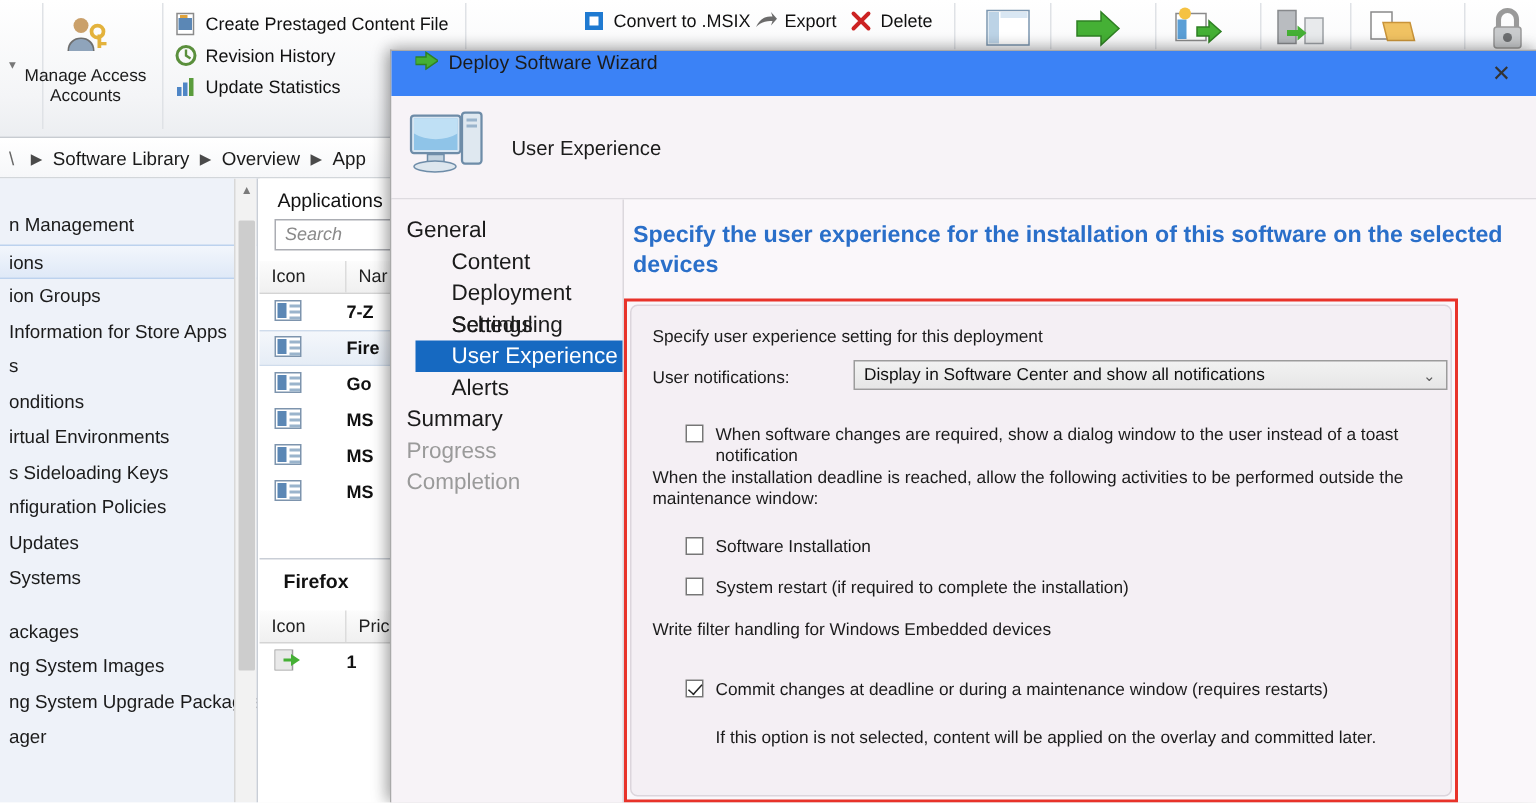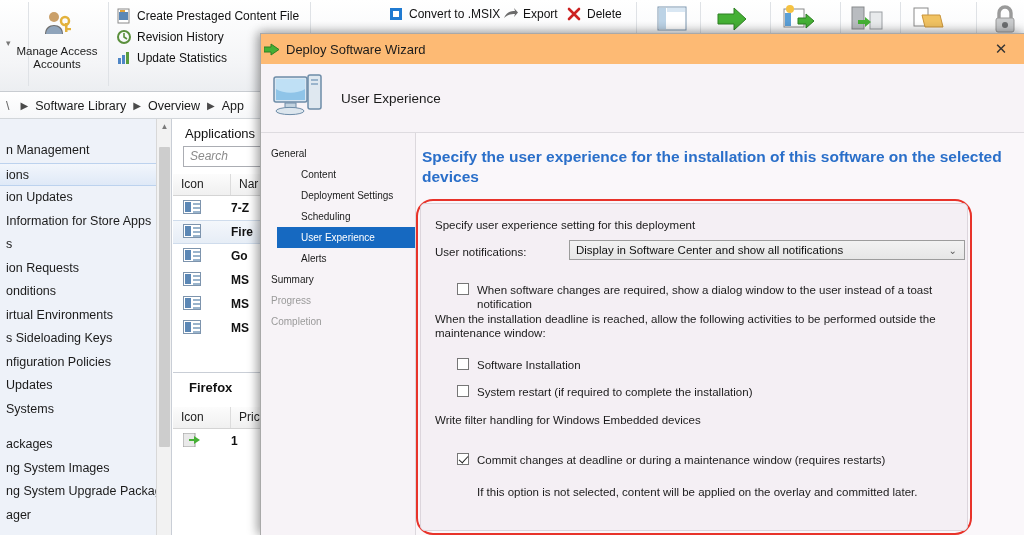--- a/index.html
+++ b/index.html
@@ -100,52 +100,52 @@
   
   .rightfrag { position: absolute; right: 0; font-size: 12px; color: #1b1b1b; white-space: nowrap; }
 
   
   .dialog {
     position: absolute; left: 260px; top: 33px; width: 764px; height: 502px;
     background: #f7f3f7; border: 1px solid #a9a9a9; border-right: none; border-bottom: none;
     box-shadow: -3px 0 10px rgba(0,0,0,.28), 0 -2px 10px rgba(0,0,0,.18);
   }
   .dlg-title {
-    height: 30px; display: flex; align-items: center; padding-left: 3px;
-    font-size: 13px; color: #1b1b1b; background: #fdba74;
+    height: 30px; display: flex; padding-left: 16px;
+    font-size: 13px; color: #1b1b1b; background: #3b82f6;
   }
   .dlg-close {
     position: absolute; right: 0; top: 0; width: 46px; height: 30px;
     display: flex; align-items: center; justify-content: center;
     font-size: 15px; color: #333;
   }
   .dlg-header {
     height: 68px; display: flex; align-items: center; padding-left: 10px; gap: 16px;
     background: #f7f3f7;
   }
   .dlg-header .htxt { font-size: 13.5px; color: #1b1b1b; }
   .dlg-body { display: flex; height: 404px; border-top: 1px solid #dedbe0; }
 
   .wiz-nav {
     width: 155px; background: #f7f3f7; border-right: 1px solid #dcd8dd;
     padding-top: 10px;
   }
   .wiz-nav .wi {
-    height: 21px; line-height: 21px; font-size: 10px; color: #1b1b1b; padding-left: 10px;
+    height: 21px; line-height: 21px; font-size: 15px; color: #1b1b1b; padding-left: 10px;
   }
   .wiz-nav .wi.ind { padding-left: 24px; margin-left: 16px; }
   .wiz-nav .wi.sel { background: #1669c1; color: #ffffff; }
   .wiz-nav .wi.dis { color: #9a9a9a; }
 
   .wiz-main { flex: 1; position: relative; background: #faf7fa; padding: 12px 18px 0 6px; }
   .wiz-h1 { font-size: 15.5px; color: #2a6fc9; line-height: 20px; margin: 2px 0 0 0; }
 
   .redbox {
     position: absolute; left: 0px; top: 66px; width: 556px; height: 336px;
-    border: 2px solid #e8332a; border-radius: 17px;
+    border: 2px solid #e8332a; border-radius: 0;
   }
   .panel {
     position: absolute; left: 2px; top: 2px; right: 2px; bottom: 2px;
     background: #f4eff4; border: 1px solid #dcd5dc; border-radius: 5px;
   }
   .ptext { position: absolute; font-size: 11.5px; color: #1b1b1b; line-height: 14px; }
   .cb {
     position: absolute; width: 12px; height: 12px; border: 1px solid #767676;
     background: #fff;
   }
@@ -308,24 +308,23 @@
       <span class="sep">▶</span>
       <span>Overview</span>
       <span class="sep">▶</span>
       <span>App</span>
     </div>
 
     <div class="navpane">
       <div style="padding-top:20px">
         <div class="nav-item">n Management</div>
         <div class="nav-item sel">ions</div>
-        <div class="nav-item">ion Updates</div>
+        <div class="nav-item">ion Groups</div>
         <div class="nav-item">Information for Store Apps</div>
         <div class="nav-item">s</div>
-        <div class="nav-item">ion Requests</div>
         <div class="nav-item">onditions</div>
         <div class="nav-item">irtual Environments</div>
         <div class="nav-item">s Sideloading Keys</div>
         <div class="nav-item">nfiguration Policies</div>
         <div class="nav-item">Updates</div>
         <div class="nav-item"> Systems</div>
         <div class="nav-gap"></div>
         <div class="nav-item">ackages</div>
         <div class="nav-item">ng System Images</div>
         <div class="nav-item">ng System Upgrade Packages</div>

